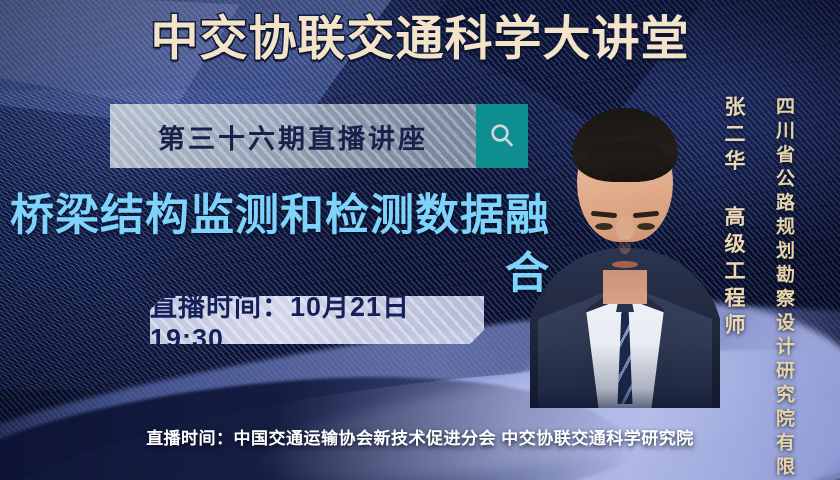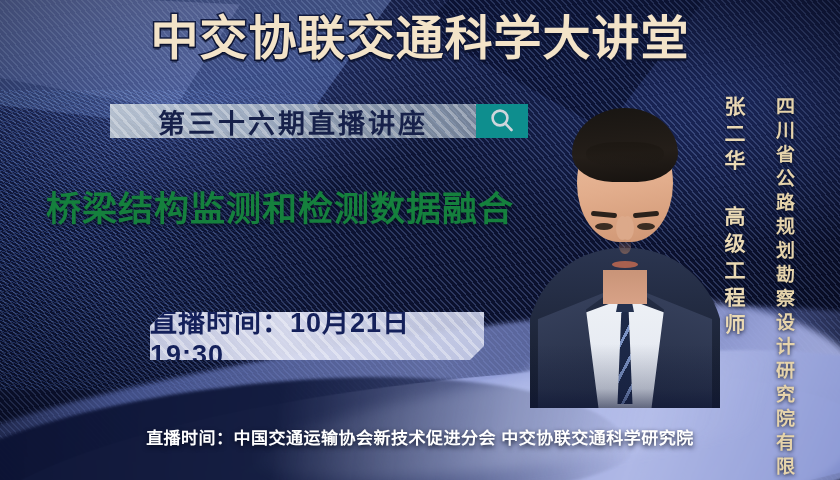--- a/index.html
+++ b/index.html
@@ -223,21 +223,21 @@
     font-weight:bold;letter-spacing:1px;
     color:#f3e3c8;
     -webkit-text-stroke:3px #111a3e;
     paint-order:stroke fill;
     text-shadow:0 3px 0 rgba(8,12,34,.55);
   }
 
   
   .sub-bar{
     position:absolute;left:110px;top:104px;
-    width:418px;height:34px;
+    width:418px;height:64px;
     display:flex;align-items:stretch;
   }
   .sub-bar-body{
     position:relative;flex:1;
     background:linear-gradient(100deg,rgba(196,206,216,.88) 0%,rgba(168,182,196,.80) 55%,rgba(150,166,184,.74) 100%);
     display:flex;align-items:center;justify-content:center;
     overflow:hidden;
   }
   .sub-bar-body:before{
     content:"";position:absolute;inset:0;
@@ -252,30 +252,30 @@
   .sub-bar-search{
     width:52px;
     background:#0e8e8e;
     display:flex;align-items:center;justify-content:center;
   }
   .sub-bar-search svg{display:block;}
 
   
   .topic{
     position:absolute;left:10px;top:186px;width:540px;
-    text-align:center;
-    font-size:35px;line-height:1.32;
+    text-align:right;
+    font-size:44px;line-height:1.32;
     font-weight:bold;letter-spacing:1px;
-    color:#15803d;
+    color:#7dd3fc;
     text-shadow:0 2px 4px rgba(5,8,24,.75);
   }
 
   
   .time-chip{
-    position:absolute;left:150px;top:312px;
+    position:absolute;left:150px;top:296px;
     width:334px;height:48px;
     display:flex;align-items:center;justify-content:flex-end;
     background:linear-gradient(100deg,rgba(206,210,232,.93) 0%,rgba(221,224,243,.95) 40%,rgba(197,203,230,.9) 100%);
     clip-path:polygon(14px 0, 100% 0, 100% calc(100% - 14px), calc(100% - 14px) 100%, 0 100%, 0 14px);
     box-shadow:0 2px 10px rgba(5,10,35,.45);
     overflow:hidden;
   }
   .time-chip:before{
     content:"";position:absolute;inset:0;
     background-image:repeating-linear-gradient(48deg,

